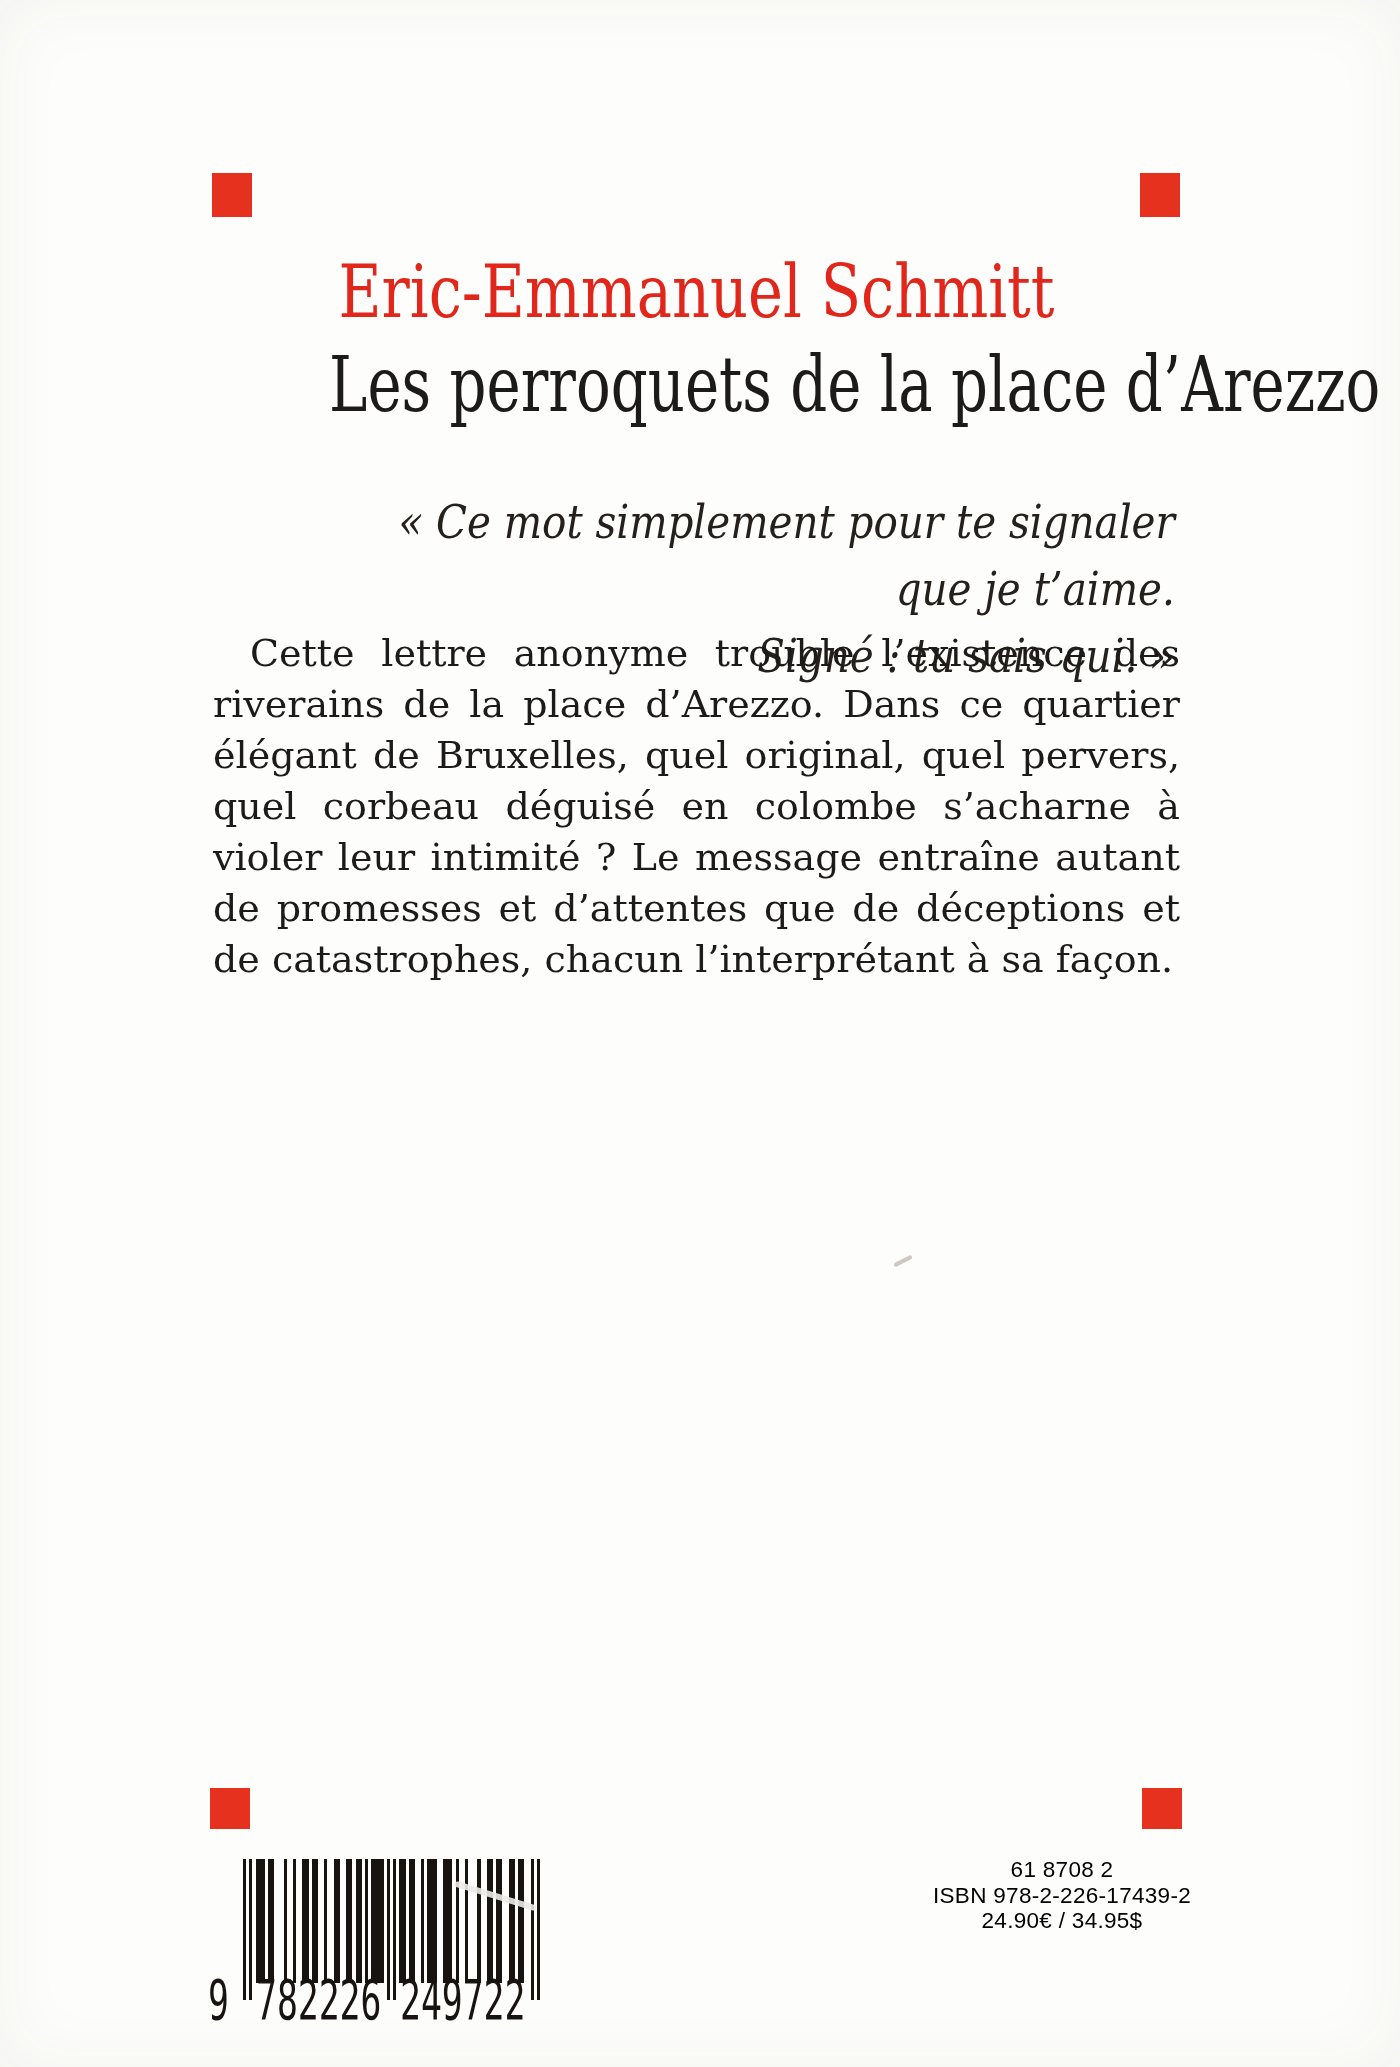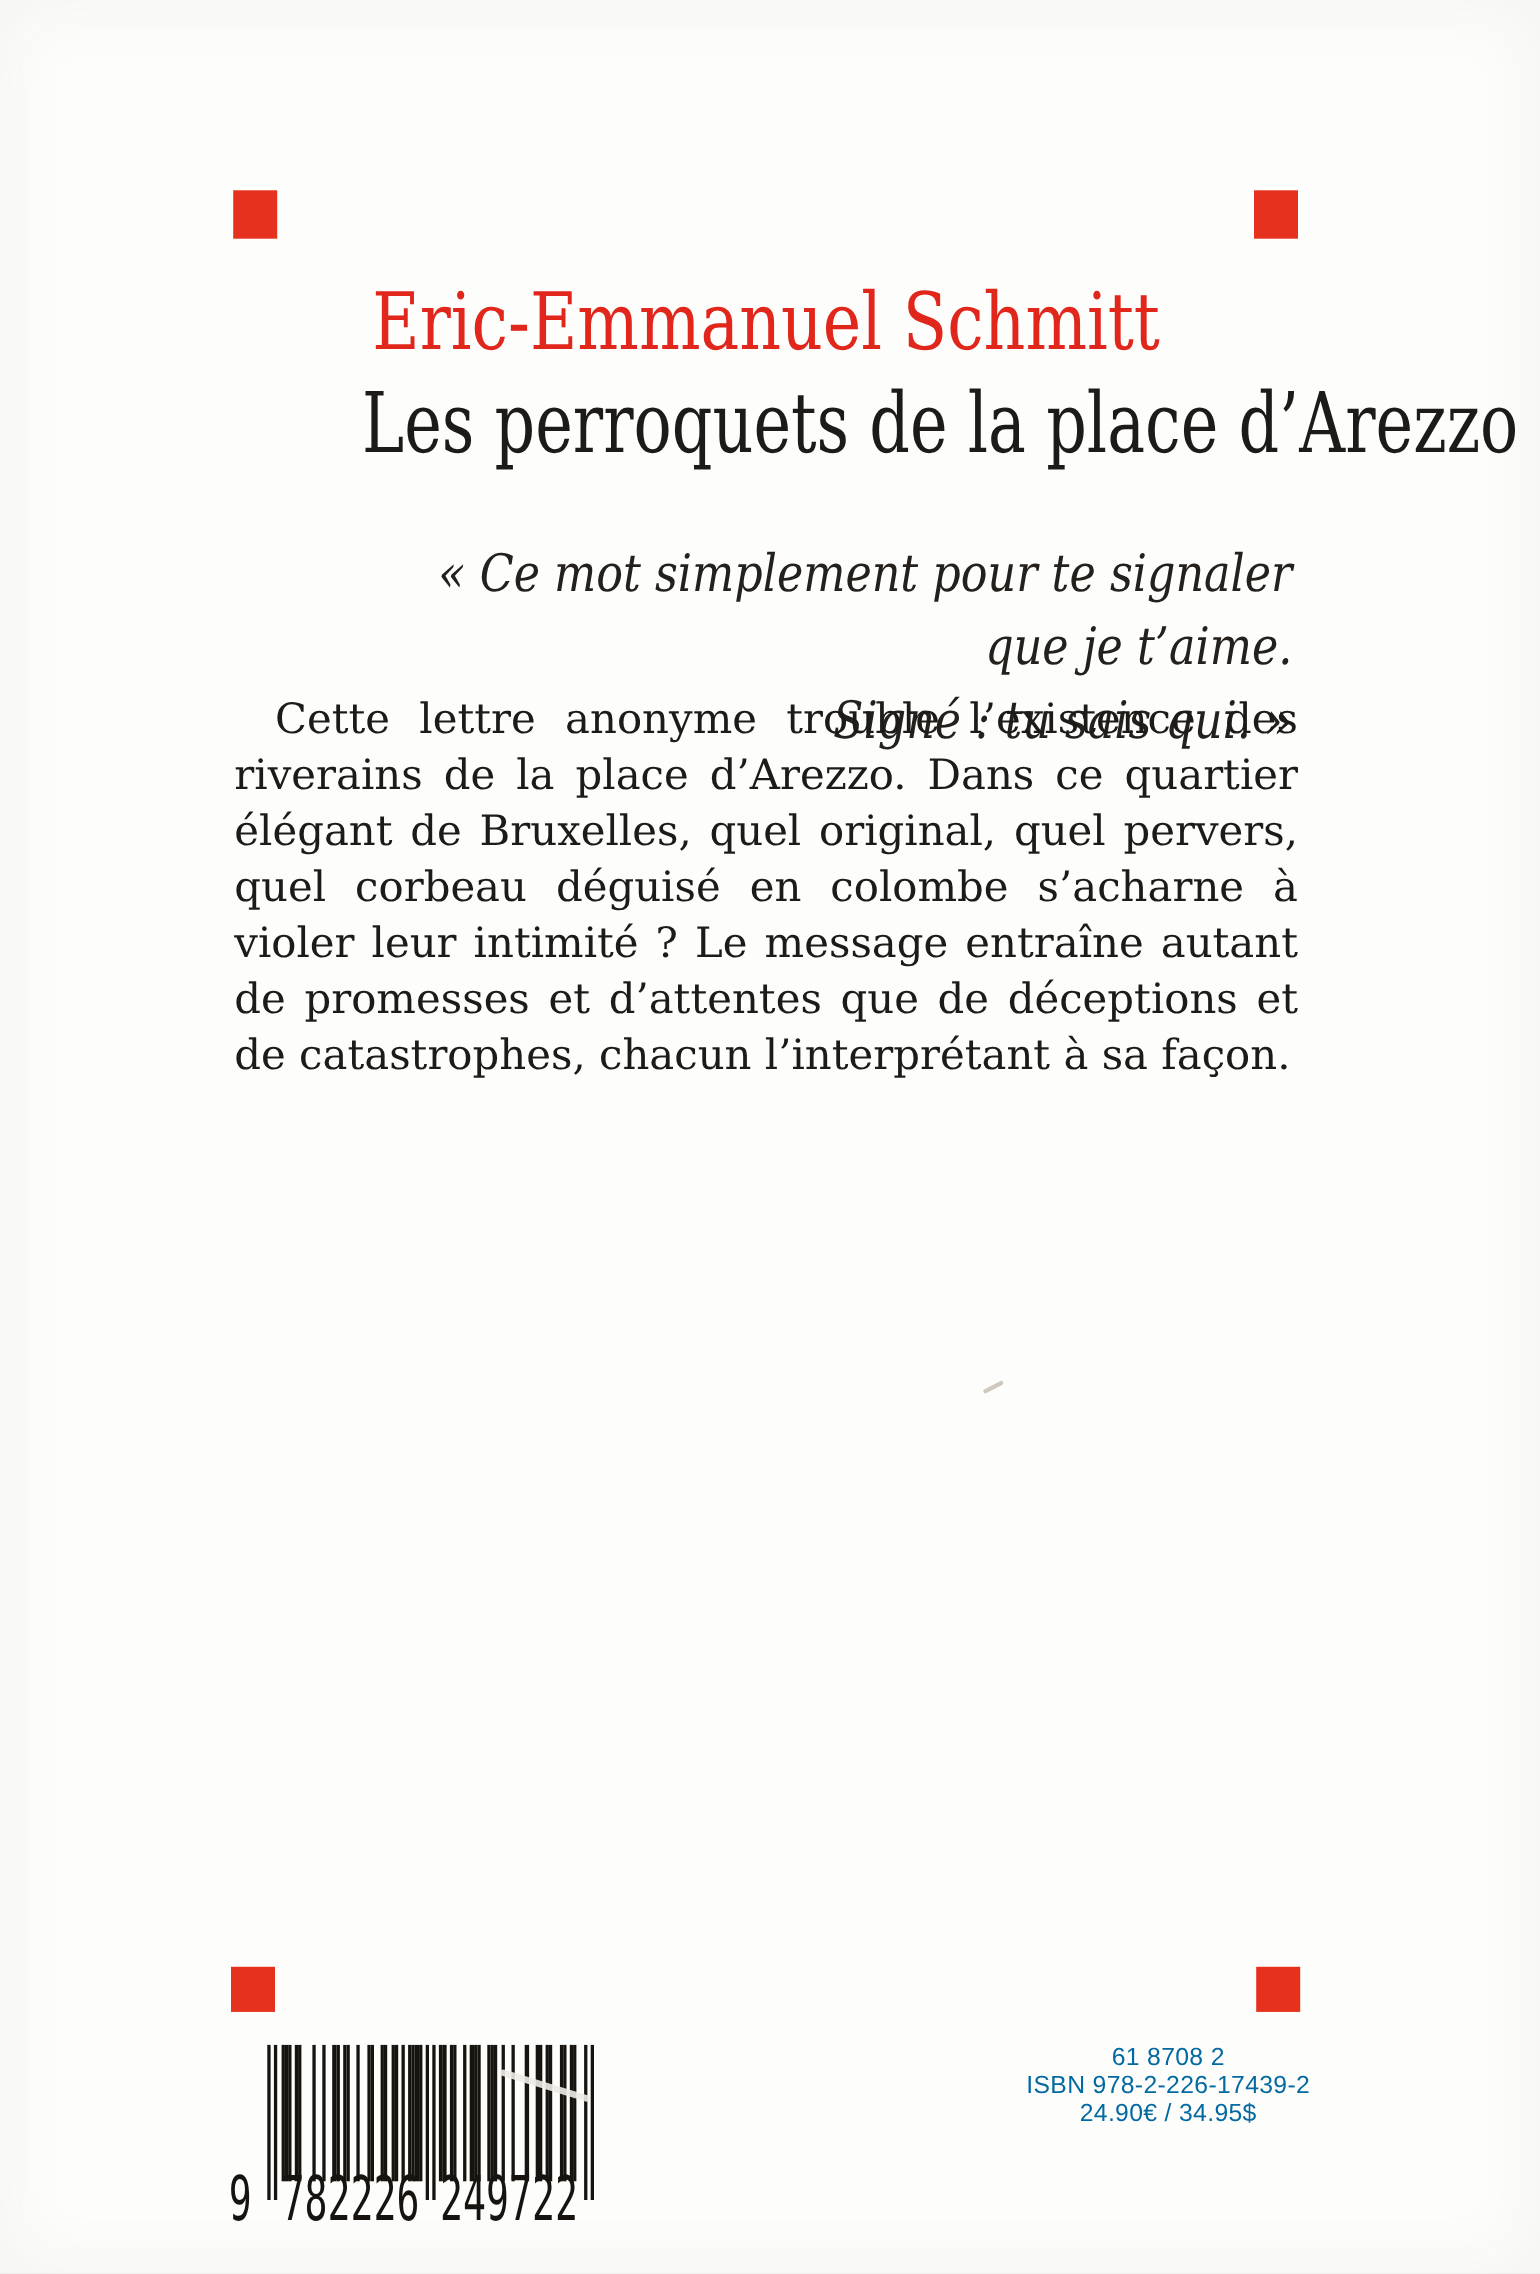--- a/index.html
+++ b/index.html
@@ -81,21 +81,21 @@
     background:#edebe5;opacity:.9;transform:rotate(17deg);
     border-radius:3px;
   }
 
   
   .imprint{
     position:absolute;left:930px;top:1857px;width:264px;
     text-align:center;
     font-family:"Liberation Sans", sans-serif;
     font-size:22.5px;line-height:25.5px;
-    color:#0369a1;letter-spacing:.3px;
+    color:#000000;letter-spacing:.3px;
   }
 </style>
 </head>
 <body>
 
 <div class="page">
 
   <div class="red-sq sq-tl"></div>
   <div class="red-sq sq-tr"></div>
   <div class="red-sq sq-bl"></div>

